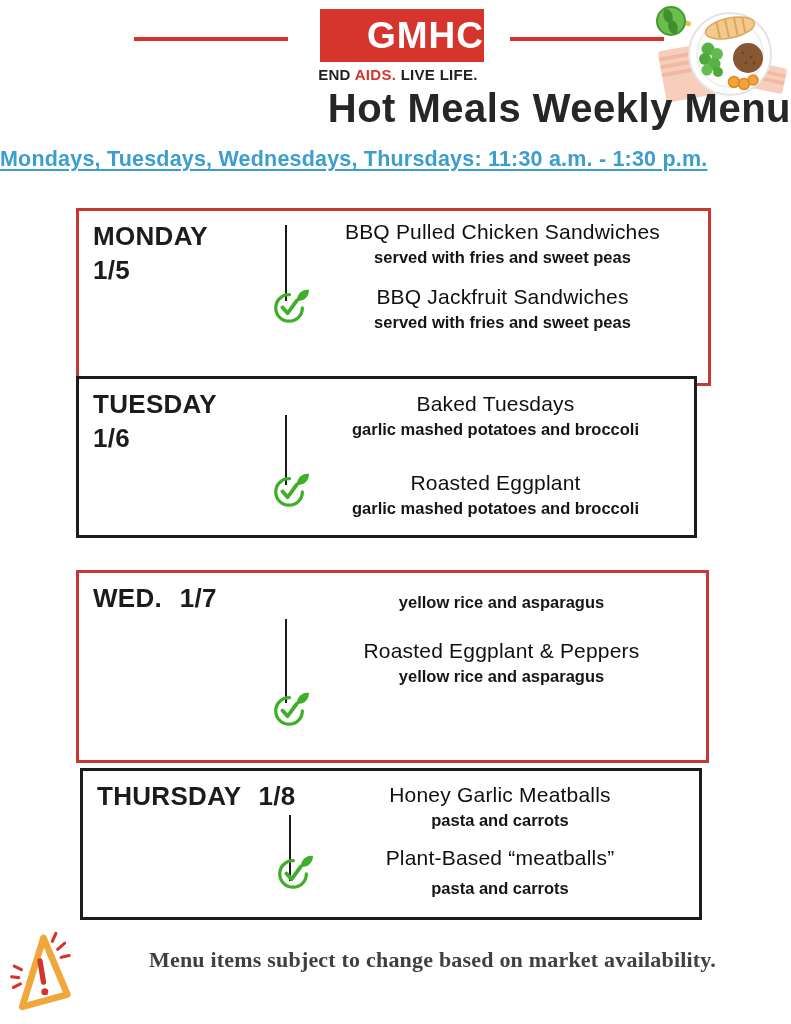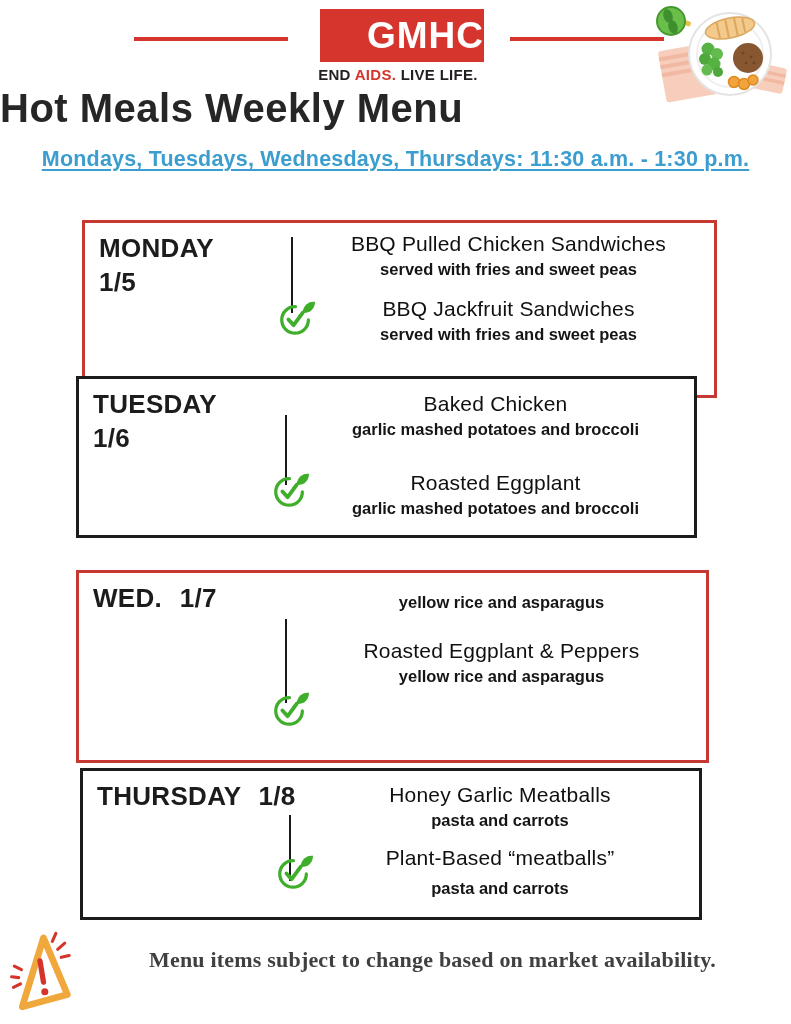--- a/index.html
+++ b/index.html
@@ -18,31 +18,31 @@
   }
   .logo-text { color:#ffffff; font-size:37px; font-weight:800; letter-spacing:1px; }
   .tagline {
     position:absolute; left:300px; top:66px; width:196px; text-align:center;
     font-size:15px; font-weight:700; letter-spacing:.3px; color:#231f20;
   }
   .tagline .red { color:#d6352d; }
   .food-illustration { position:absolute; left:648px; top:2px; width:142px; height:104px; }
   
   .page-title {
-    position:absolute; top:86px; left:0; width:100%; text-align:left;
+    position:absolute; top:86px; left:0; width:100%; text-align:right;
     font-size:40px; font-weight:800; color:#262626; letter-spacing:.5px;
   }
   .schedule {
-    position:absolute; top:147px; left:0; width:100%; text-align:center;
+    position:absolute; top:147px; left:0; width:100%; text-align:left;
     font-size:21.5px; font-weight:700; color:#3b9ecf; text-decoration:underline;
     text-underline-offset:3px; letter-spacing:.2px;
   }
   
   .day-box { position:absolute; background:#ffffff; border:3px solid #1c1c1c; }
-  .day-box.b0 { left:76px; top:220px; width:635px; height:178px;margin-left:6px; }
+  .day-box.b0 { left:76px; top:208px; width:635px; height:178px; }
   .day-box.b1 { left:76px; top:376px; width:621px; height:162px; }
   .day-box.b2 { left:76px; top:570px; width:633px; height:193px; }
   .day-box.b3 { left:80px; top:768px; width:622px; height:152px; }
   .day-label {
     position:absolute; left:14px; top:9px; font-size:26px; font-weight:600;
     color:#1c1c1c; line-height:1.3; letter-spacing:.3px;
   }
   .day-box.stacked .day-date { display:block; }
   .day-box.inline  .day-date { display:inline; margin-left:10px; }
   .divider { position:absolute; left:206px; width:2px; background:#1a1a1a; }
@@ -171,21 +171,21 @@
   </div>
   <div class="divider"></div>
   <svg class="veg-icon" viewBox="0 0 40 40">
     <circle cx="19" cy="22" r="14" fill="none" stroke="#3fae2a" stroke-width="3.4" stroke-linecap="round" stroke-dasharray="66 22"></circle>
     <path d="M27,14 C28,5 35,2 40,3 C40,10 35,15.5 27.5,14.5 Z" fill="#3fae2a"></path>
     <path d="M23,18 Q28,12 33,8" fill="none" stroke="#3fae2a" stroke-width="1.6"></path>
     <path d="M12,21.5 L17.5,27.5 L27,14.5" fill="none" stroke="#3fae2a" stroke-width="4" stroke-linecap="round" stroke-linejoin="round"></path>
   </svg>
   <div class="menu-col">
     <div class="item1">
-      <div class="dish-name">Baked Chicken</div>
+      <div class="dish-name">Baked Tuesdays</div>
       <div class="dish-sides">garlic mashed potatoes and broccoli</div>
     </div>
     <div class="item2">
       <div class="dish-name">Roasted Eggplant</div>
       <div class="dish-sides">garlic mashed potatoes and broccoli</div>
     </div>
   </div>
 </div>
 
 <div class="day-box b2 inline" style="border-color: rgb(198, 57, 50);">

